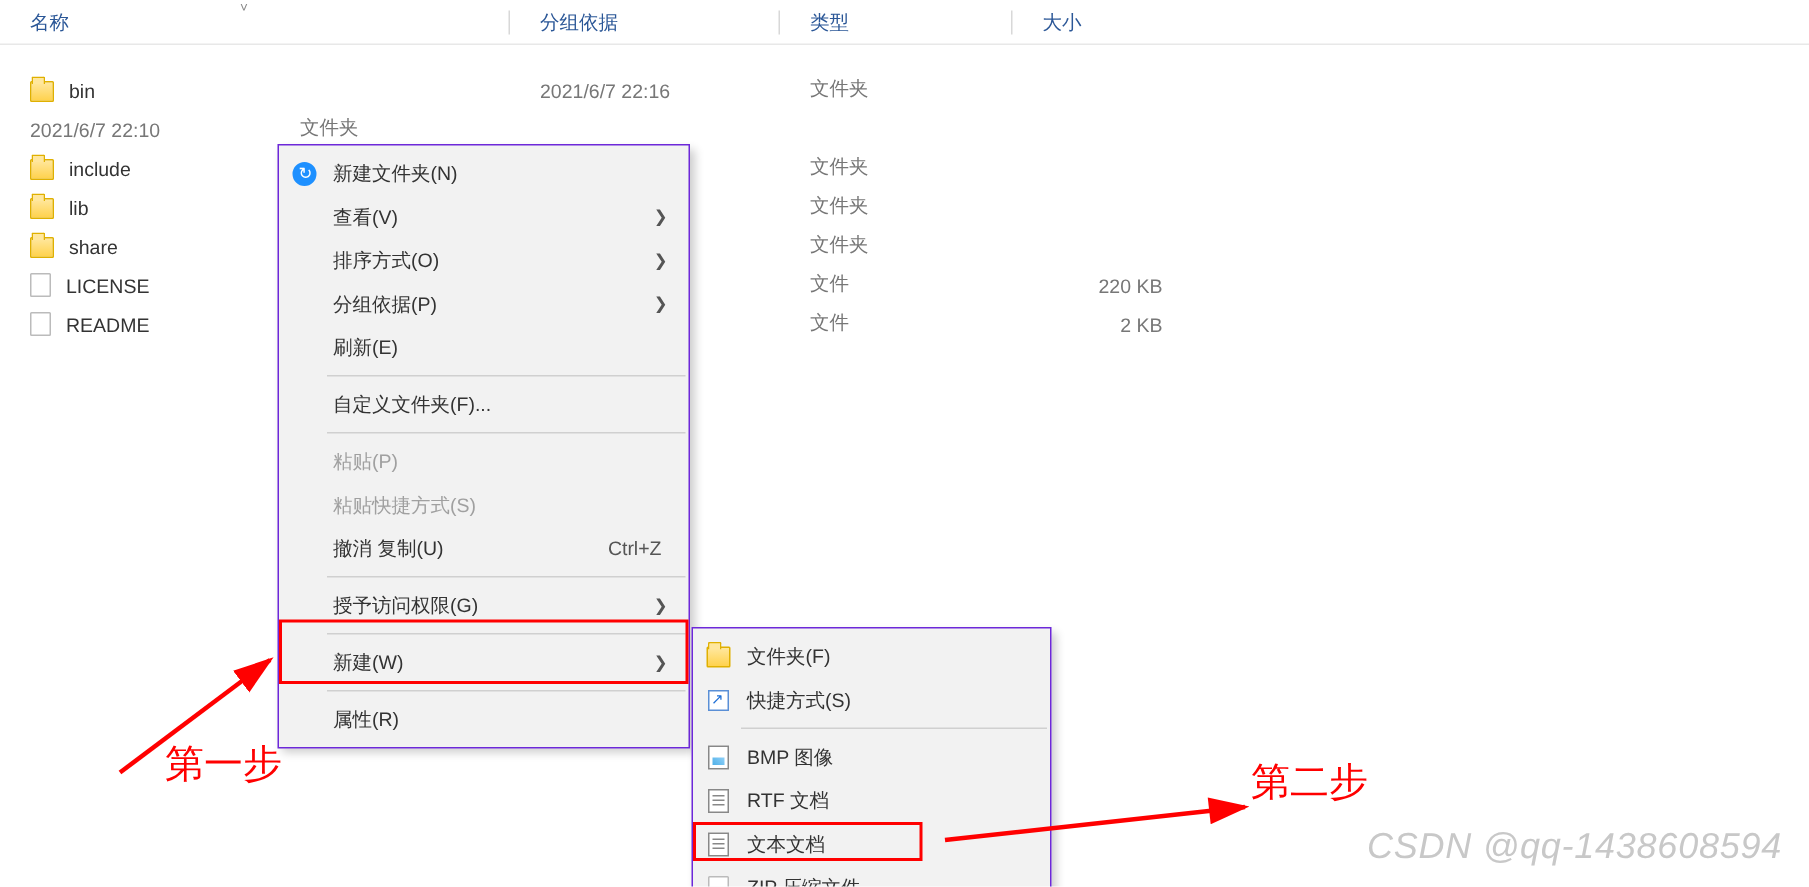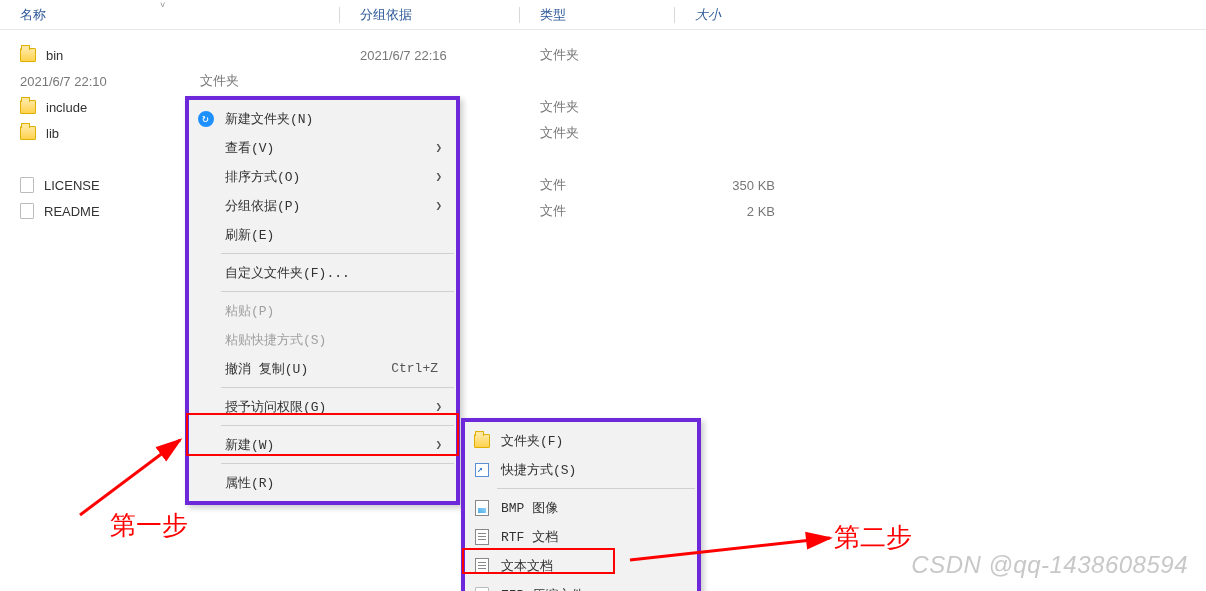--- a/index.html
+++ b/index.html
@@ -4,37 +4,37 @@
   <style>
     * { box-sizing: border-box; margin: 0; padding: 0; }
     body { font-family: "Microsoft YaHei", "Segoe UI", sans-serif; font-size: 13px; background: #fff; width: 1206px; height: 591px; position: relative; overflow: hidden; }
 
     .file-view { width: 100%; }
     .header-row { display: flex; height: 30px; align-items: center; border-bottom: 1px solid #e8e8e8; color: #2b5797; position: relative; }
     .header-cell { padding: 4px 20px; position: relative; }
     .header-cell.name { width: 340px; }
     .header-cell.date { width: 180px; }
     .header-cell.type { width: 155px; }
-    .header-cell.size { width: 120px; font-style: italic; }
+    .header-cell.size { width: 120px; }
     .col-divider { position: absolute; right: 0; top: 5px; bottom: 5px; width: 1px; background: #d8d8d8; }
     .sort-ind { position: absolute; left: 160px; top: -2px; color: #888; font-size: 9px; }
 
     .rows { padding-top: 12px; }
-    .file-row { display: flex; height: 26px; align-items: center; color: #555; }
+    .file-row { display: flex; height: 26px; align-items: flex-end; color: #555; }
     .cell { padding: 0 20px; }
     .cell.name { width: 340px; display: flex; align-items: center; gap: 10px; color: #333; }
     .cell.date { width: 180px; color: #777; }
     .cell.type { width: 155px; color: #777; }
     .cell.size { width: 120px; text-align: right; color: #777; }
 
     .icon-folder { width: 16px; height: 14px; display: inline-block; background: linear-gradient(#ffe79e,#ffd24d); border: 1px solid #e0b000; border-radius: 1px; position: relative; }
     .icon-folder::before { content: ""; position: absolute; top: -4px; left: 0; width: 7px; height: 4px; background: #ffe79e; border: 1px solid #e0b000; border-bottom: none; border-radius: 1px 1px 0 0; }
     .icon-file { width: 14px; height: 16px; display: inline-block; background: #fff; border: 1px solid #bbb; border-radius: 1px; position: relative; }
 
-    .ctxmenu { position: absolute; background: #f2f2f2; border: 4px solid #6d28d9; box-shadow: 3px 3px 6px rgba(0,0,0,0.2); padding: 4px 0; font-family: Liberation Mono, monospace; }
+    .ctxmenu { position: absolute; background: #f2f2f2; border: 1px solid #6d28d9; box-shadow: 3px 3px 6px rgba(0,0,0,0.2); padding: 4px 0; }
     .ctxmenu.main { left: 185px; top: 96px; width: 275px; }
     .ctxmenu.sub { left: 461px; top: 418px; width: 240px; }
 
     .menu-item { display: flex; align-items: center; height: 29px; padding: 0 10px 0 36px; position: relative; cursor: default; color: #333; }
     .menu-item.disabled { color: #a0a0a0; }
     .menu-item .shortcut { margin-left: auto; padding-right: 8px; color: #555; }
     .menu-item .submenu-arrow { margin-left: auto; color: #555; font-size: 11px; padding-right: 4px; }
     .menu-sep { height: 1px; background: #d0d0d0; margin: 4px 2px 4px 32px; }
     .menu-icon { position: absolute; left: 8px; width: 18px; height: 18px; display: flex; align-items: center; justify-content: center; }
 
@@ -45,21 +45,21 @@
     .shortcut-icon::after { content: "↗"; position: absolute; font-size: 10px; color: #1e6fd6; left: 1px; top: -1px; }
     .bmp-icon { width: 14px; height: 16px; background: #fff; border: 1px solid #888; position: relative; }
     .bmp-icon::after { content: ""; position: absolute; bottom: 2px; left: 2px; right: 2px; height: 5px; background: linear-gradient(45deg,#4fb0e8,#8fd0f8); }
     .rtf-icon, .txt-icon { width: 14px; height: 16px; background: #fff; border: 1px solid #888; position: relative; }
     .rtf-icon::before, .txt-icon::before { content: ""; position: absolute; left: 2px; right: 2px; top: 3px; height: 1px; background: #888; box-shadow: 0 3px 0 #888, 0 6px 0 #888; }
 
     .highlight-box { position: absolute; border: 2px solid #ff0000; }
     .hl1 { left: 186px; top: 413px; width: 273px; height: 43px; z-index: 5; pointer-events: none; }
     .hl2 { left: 462px; top: 548px; width: 153px; height: 26px; z-index: 5; pointer-events: none; }
 
-    .anno-text { position: absolute; color: #ff0000; font-size: 26px; font-weight: 400; margin-top: 16px; }
+    .anno-text { position: absolute; color: #ff0000; font-size: 26px; font-weight: 400; }
     .anno1 { left: 110px; top: 492px; }
     .anno2 { left: 834px; top: 504px; }
 
     .arrow-svg { position: absolute; }
 
     .watermark { position: absolute; right: 18px; bottom: 12px; color: #c8c8c8; font-size: 24px; font-style: italic; letter-spacing: 0.5px; }
   </style>
 </head>
 <body>
 
@@ -97,32 +97,36 @@
       <div class="file-row">
         <div class="cell name">
           <span class="icon-folder"></span>
           <span>lib</span>
         </div>
         <div class="cell date"></div>
         <div class="cell type">文件夹</div>
         <div class="cell size"></div>
       </div>
       <div class="file-row">
+        <div class="cell name">
+          <span class="icon-folder"></span>
+          <span>share</span>
+        </div>
         <div class="cell date"></div>
         <div class="cell type">文件夹</div>
         <div class="cell size"></div>
       </div>
       <div class="file-row">
         <div class="cell name">
           <span class="icon-file"></span>
           <span>LICENSE</span>
         </div>
         <div class="cell date"></div>
         <div class="cell type">文件</div>
-        <div class="cell size">350 KB</div>
+        <div class="cell size">220 KB</div>
       </div>
       <div class="file-row">
         <div class="cell name">
           <span class="icon-file"></span>
           <span>README</span>
         </div>
         <div class="cell date"></div>
         <div class="cell type">文件</div>
         <div class="cell size">2 KB</div>
       </div>

